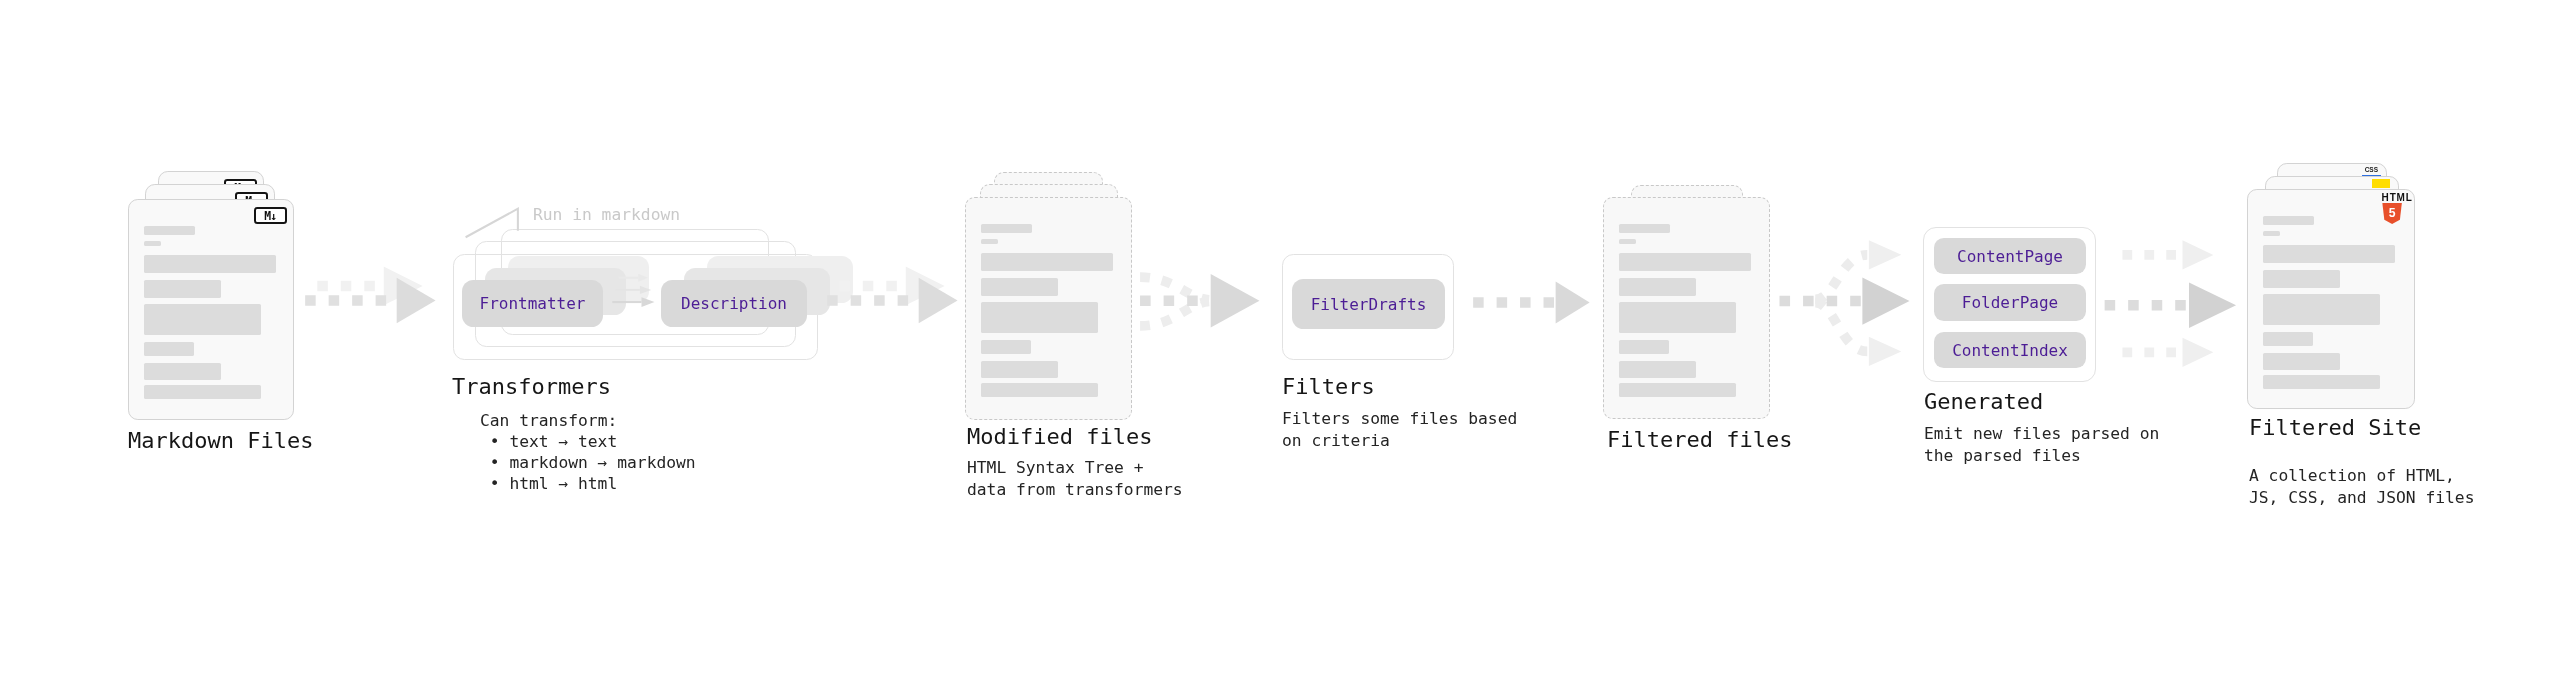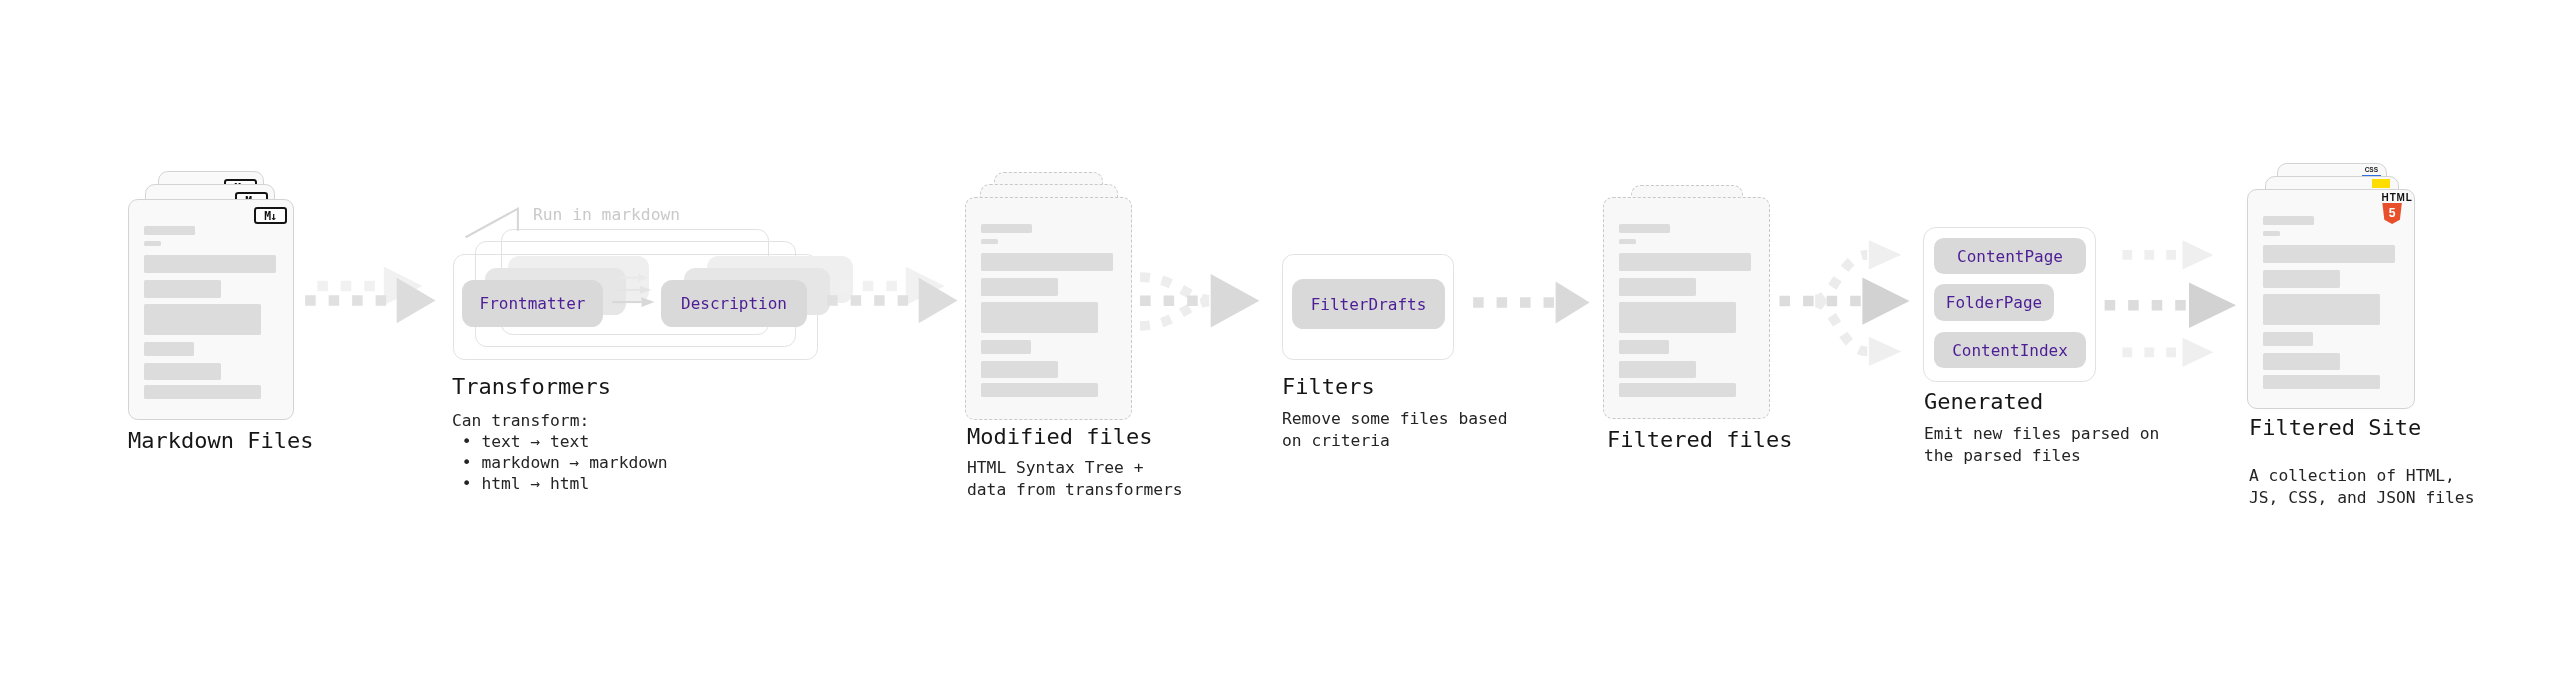--- a/index.html
+++ b/index.html
@@ -18,21 +18,21 @@
 
   
   .frame{position:absolute;border:1.6px solid #e2e2e2;border-radius:11.4px;box-sizing:border-box;background:transparent;}
   .graybox{position:absolute;background:#d9d9d9;border-radius:11.4px;display:flex;align-items:center;justify-content:center;
            font-size:16px;color:#4c1d95;}
   .ghost1{background:#e6e6e6;}
   .ghost2{background:#efefef;}
 
   .stage-label{position:absolute;font-size:22px;line-height:28px;color:#161616;white-space:nowrap;}
   .stage-desc{position:absolute;font-size:16.3px;line-height:22px;color:#242424;white-space:pre-line;}
-  .bullets{position:absolute;font-size:16.3px;line-height:21px;color:#242424;white-space:nowrap;}
+  .bullets{position:absolute;font-size:16.3px;line-height:21px;color:#242424;white-space:nowrap;margin-left:28px;}
   .annot{position:absolute;font-size:16.3px;color:#c9c9c9;white-space:nowrap;}
 
   
   .js-badge{position:absolute;right:8.1px;top:2.4px;width:18px;height:9px;background:#ffdd00;}
   .css-badge{position:absolute;right:4.9px;top:3.3px;width:19.5px;text-align:center;}
   .css-badge .css-txt{font-family:"Liberation Sans",sans-serif;font-weight:bold;font-size:6.5px;line-height:6.5px;color:#222;}
   .css-badge .css-bar{height:2.4px;background:#2f6fe0;margin-top:0.8px;}
   .html5-badge{position:absolute;right:11.4px;top:4.1px;width:21px;text-align:center;}
   .html5-badge .html-txt{font-family:"Liberation Sans",sans-serif;font-weight:bold;font-size:10px;line-height:8.1px;
                          letter-spacing:0.8px;color:#111;}
@@ -141,21 +141,21 @@
     <path d="M 5,16 C 48,16 62,42 90,44" fill="none" stroke="#ededed" stroke-width="12" stroke-dasharray="12 15"></path>
     <path d="M 5,76 C 48,76 62,48 90,46" fill="none" stroke="#ededed" stroke-width="12" stroke-dasharray="12 15"></path>
     <line x1="5" y1="45" x2="88" y2="45" stroke="#dedede" stroke-width="13" stroke-dasharray="13 16"></line>
     <polygon points="92,12 152,45 92,78" fill="#d9d9d9"></polygon>
   </svg>
 
   <div>
     <div class="frame" style="left:1282px;top:254px;width:172px;height:106px;"></div>
     <div class="graybox" style="left:1292px;top:279px;width:153px;height:50px;">FilterDrafts</div>
     <div class="stage-label" style="left:1282px;top:373px;">Filters</div>
-    <div class="stage-desc" style="left:1282px;top:408px;">Remove some files based
+    <div class="stage-desc" style="left:1282px;top:408px;">Filters some files based
 on criteria</div>
   </div>
 
   <svg style="left:1468px;top:275px;" width="130" height="55" viewBox="0 0 160 68">
     <line x1="6" y1="34" x2="108" y2="34" stroke="#dedede" stroke-width="13" stroke-dasharray="13 16"></line>
     <polygon points="108,8 150,34 108,60" fill="#d9d9d9"></polygon>
   </svg>
 
   <div>
     <div class="doc dashed" style="left:1631px;top:185px;width:112px;height:203px;"></div>
@@ -177,21 +177,21 @@
     <polygon points="114,10 154,28 114,46" fill="#efefef"></polygon>
     <path d="M 48,87 C 72,87 80,147 112,147" fill="none" stroke="#ececec" stroke-width="12" stroke-dasharray="12 15"></path>
     <polygon points="114,129 154,147 114,165" fill="#efefef"></polygon>
     <line x1="4" y1="85" x2="104" y2="85" stroke="#dcdcdc" stroke-width="13" stroke-dasharray="13 16"></line>
     <polygon points="106,56 164,85 106,114" fill="#d2d2d2"></polygon>
   </svg>
 
   <div>
     <div class="frame" style="left:1923px;top:227px;width:173px;height:155px;border-radius:13px;"></div>
     <div class="graybox" style="left:1934px;top:238px;width:152px;height:36px;border-radius:9.8px;">ContentPage</div>
-    <div class="graybox" style="left:1934px;top:284px;width:120px;height:37px;border-radius:9.8px;">FolderPage</div>
+    <div class="graybox" style="left:1934px;top:284px;width:152px;height:37px;border-radius:9.8px;">FolderPage</div>
     <div class="graybox" style="left:1934px;top:332px;width:152px;height:36px;border-radius:9.8px;">ContentIndex</div>
     <div class="stage-label" style="left:1924px;top:388px;">Generated</div>
     <div class="stage-desc" style="left:1924px;top:423px;">Emit new files parsed on
 the parsed files</div>
   </div>
 
   <svg style="left:2103px;top:232px;" width="142" height="140" viewBox="0 0 175 172">
     <line x1="24" y1="28" x2="96" y2="28" stroke="#efefef" stroke-width="12" stroke-dasharray="12 15"></line>
     <polygon points="98,10 136,28 98,46" fill="#efefef"></polygon>
     <line x1="2" y1="90" x2="104" y2="90" stroke="#dcdcdc" stroke-width="13" stroke-dasharray="13 16"></line>

